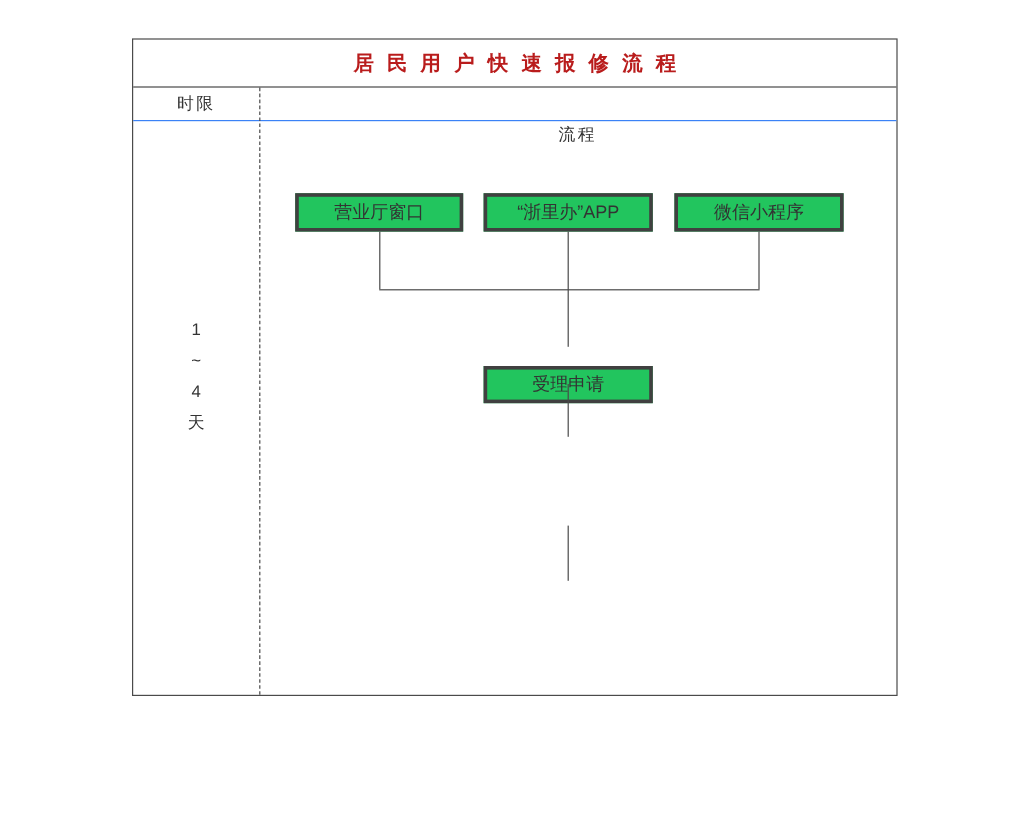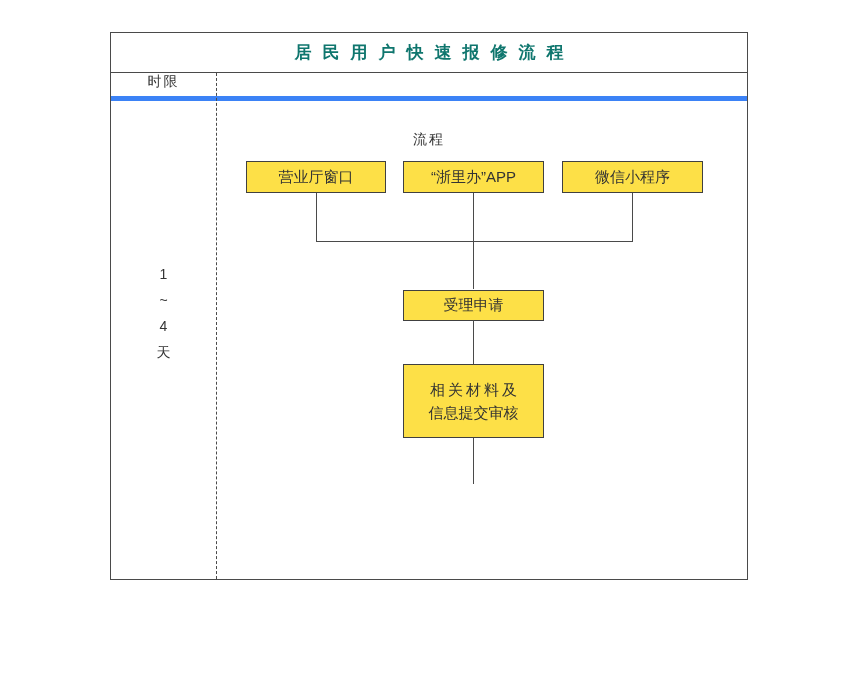--- a/index.html
+++ b/index.html
@@ -14,27 +14,27 @@
   .frame {
     position:absolute; left:110px; top:32px;
     width:638px; height:548px;
     border:1px solid #4a4a4a; background:#ffffff;
   }
 
   .title-row {
     position:absolute; left:0; top:0; width:100%; height:40px;
     border-bottom:1px solid #4a4a4a;
     display:flex; align-items:center; justify-content:center;
-    font-size:17px; font-weight:bold; color:#0f766e;
+    font-size:17px; font-weight:bold; color:#b91c1c;
     letter-spacing:11px; text-indent:11px;
   }
 
   .header-row {
     position:absolute; left:0; top:40px; width:100%; height:28px;
-    border-bottom:5px solid #3b82f6; display:flex;flex-direction:column;
+    border-bottom:1px solid #3b82f6; display:flex;
   }
   .hcell-left {
     width:105px; display:flex; align-items:center; justify-content:center;
     font-size:14px; letter-spacing:2px;
   }
   .hcell-right {
     flex:1; display:flex; align-items:center; justify-content:center;
     font-size:14px; letter-spacing:2px;margin-top:40px;
   }
 
@@ -43,21 +43,21 @@
     border-left:1px dashed #4a4a4a;
   }
 
   .time-col {
     position:absolute; left:0; top:228px; width:105px;
     display:flex; flex-direction:column; align-items:center;
     font-size:14px; line-height:26px; color:#333333;
   }
 
   .fbox {
-    position:absolute; border:1px solid #404040; background:#fde047;
+    position:absolute; border:3px solid #404040; background:#22c55e;
     display:flex; flex-direction:column; align-items:center; justify-content:center;
     font-size:15px; color:#333333;
   }
   .fbox .ln { display:block; line-height:23px; }
   .ls1 { letter-spacing:3px; text-indent:3px; }
 
   .line { position:absolute; background:#4a4a4a; }
 </style>
 </head>
 <body>
@@ -91,28 +91,24 @@
       <span>“浙里办”APP</span>
     </div>
 
     <div class="line" style="left:205px; top:160px; width:1px; height:48px;"></div>
     <div class="line" style="left:521px; top:160px; width:1px; height:48px;"></div>
 
     <div class="line" style="left:205px; top:208px; width:317px; height:1px;"></div>
 
     <div class="line" style="left:362px; top:160px; width:1px; height:96px;"></div>
 
-    <div class="fbox" style="left:292px; top:257px; width:141px; height:31px;">
+    <div class="fbox" style="left:292px; top:272px; width:141px; height:31px;">
       <span>受理申请</span>
     </div>
 
     <div class="line" style="left:362px; top:287px; width:1px; height:44px;"></div>
 
-    <div class="fbox" style="left:292px; top:331px; width:141px; height:74px;">
-      <span class="ln ls1">相关材料及</span>
-      <span class="ln">信息提交审核</span>
-    </div>
 
     <div class="line" style="left:362px; top:405px; width:1px; height:46px;"></div>
 
 
   </div>
 </div>
 
 </body></html>

